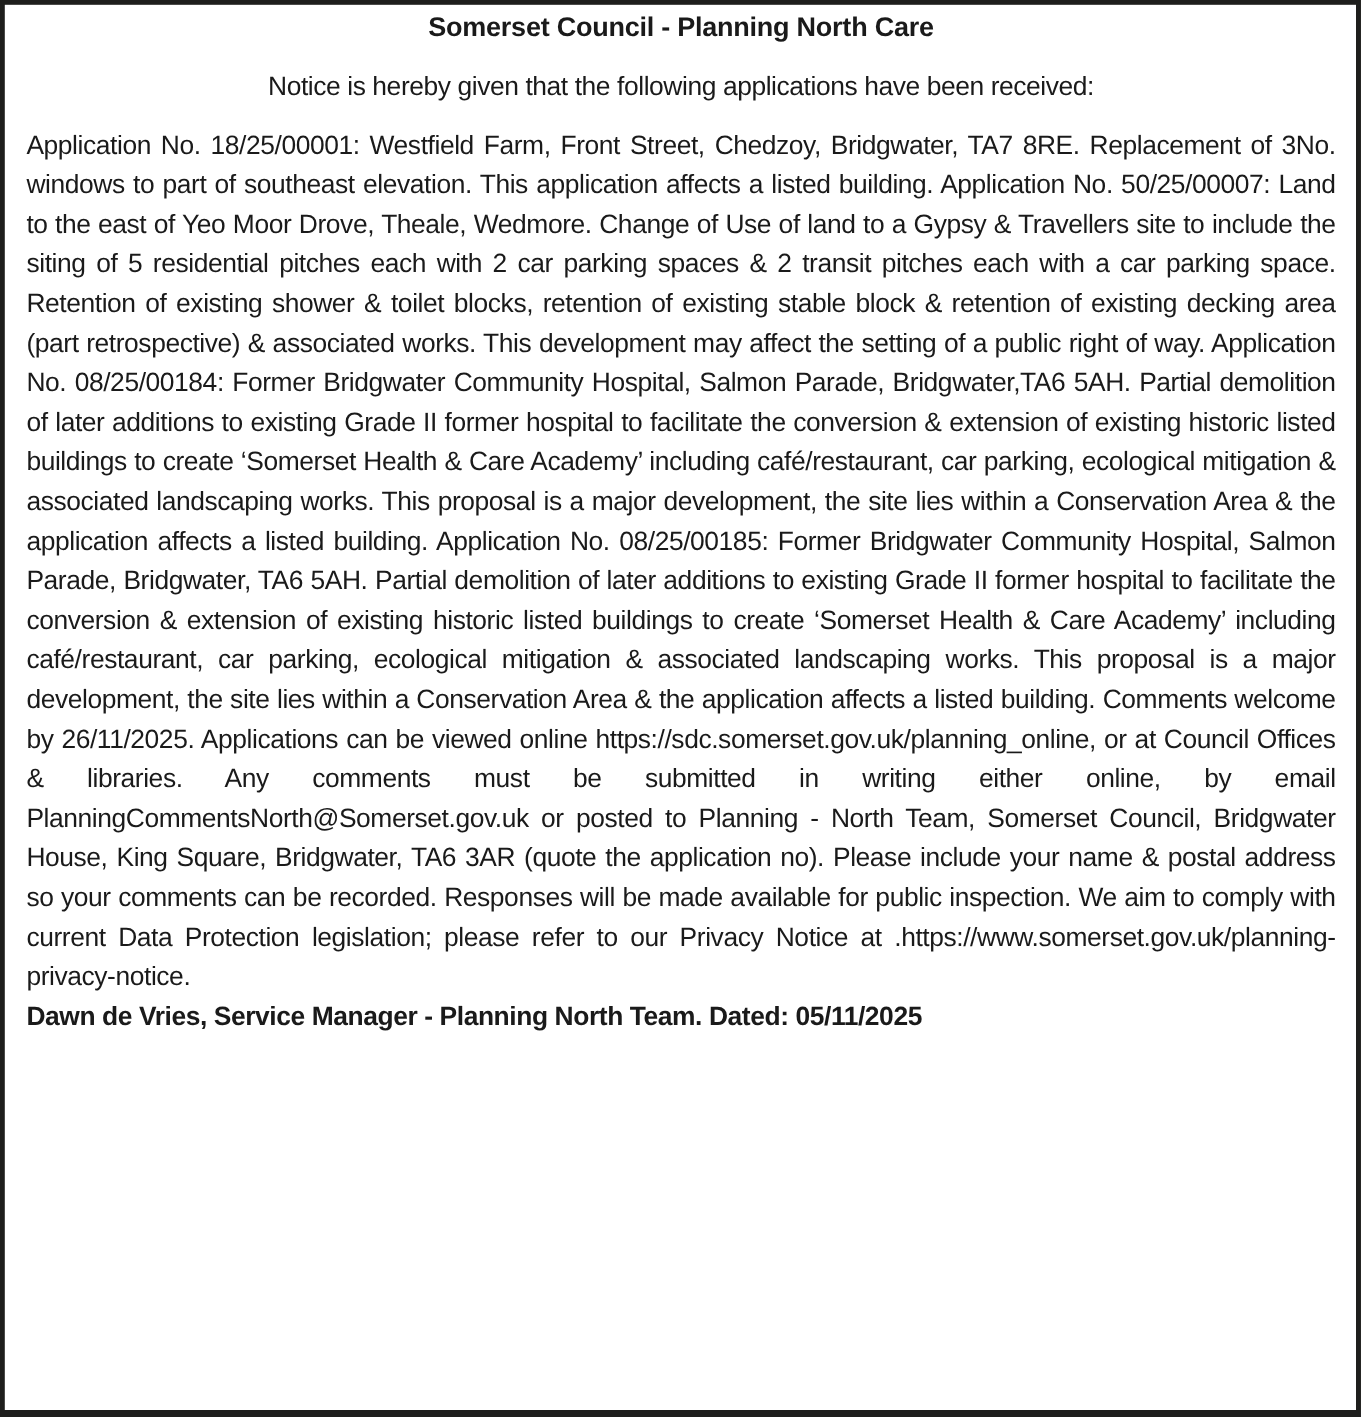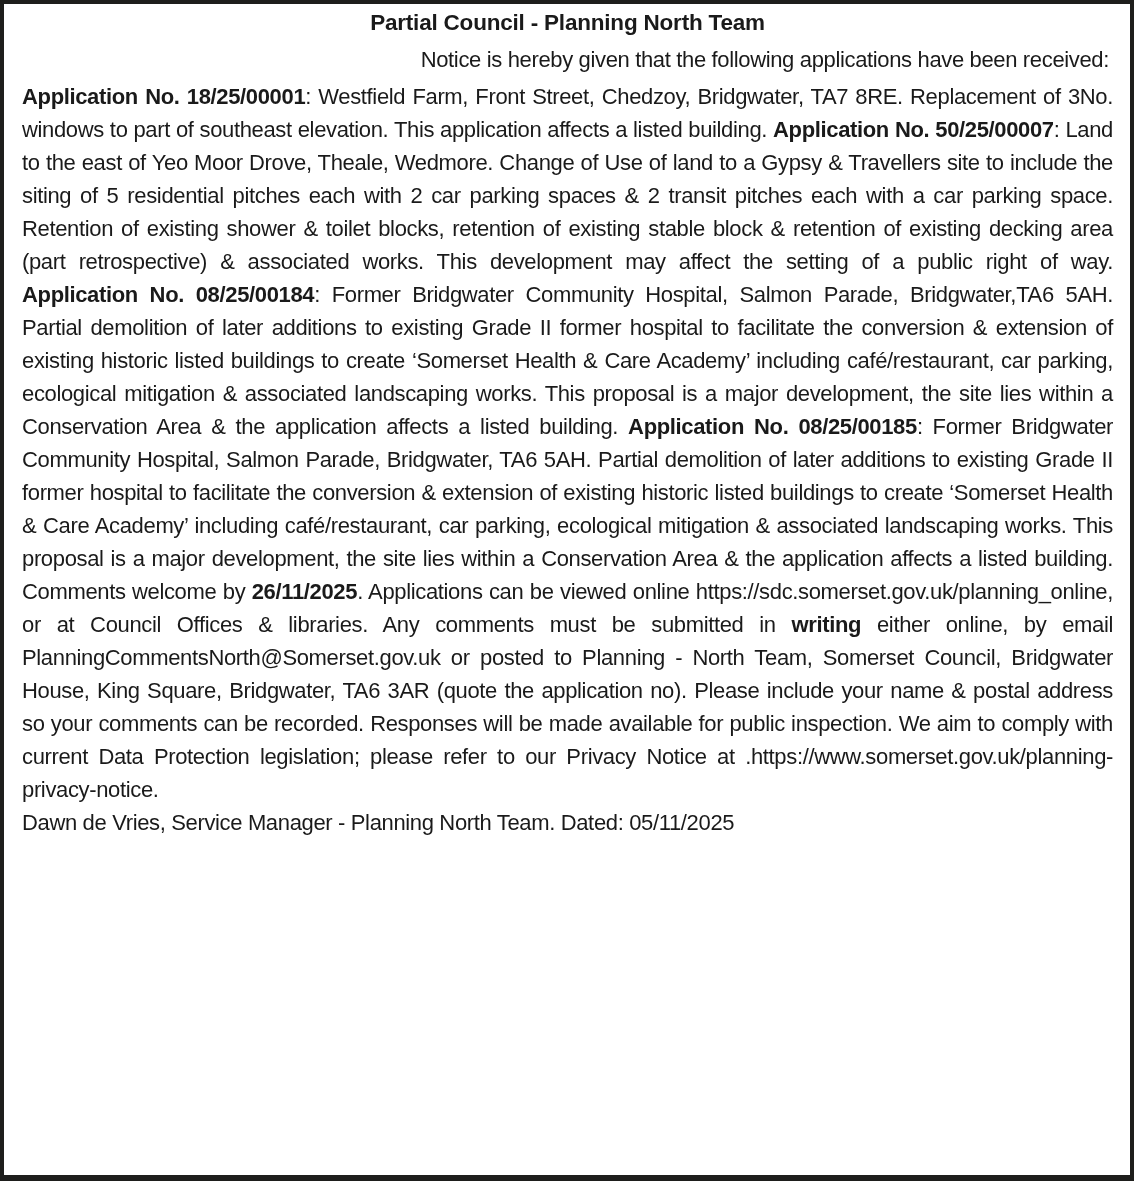--- a/index.html
+++ b/index.html
@@ -19,28 +19,28 @@
   }
   .heading {
     text-align: center;
     font-weight: bold;
     font-size: 22.5px;
     line-height: 33px;
     margin: 0;
     letter-spacing: -0.2px;
   }
   .para { margin: 0; text-align: justify; }
-  .intro { margin: 4px; text-align: right; }
-  .sig { margin: 0; text-align: left; }
-  .b { font-weight: bold; }
+  .intro { margin: 16px; text-align: center; }
+  .sig { margin: 0; text-align: left; font-weight: bold; }
+  .b { font-weight: normal; }
 </style>
 </head>
 <body>
 
 <div class="notice">
-  <p class="heading">Partial Council - Planning North Team</p>
+  <p class="heading">Somerset Council - Planning North Care</p>
 
   <p class="intro">Notice is hereby given that the following applications have been received:</p>
 
   <p class="para"><span class="b">Application No.</span> <span class="b">18/25/00001</span><span>: Westfield Farm, Front Street, Chedzoy, Bridgwater, TA7 8RE. Replacement of 3No. windows to part of southeast elevation. This application affects a listed building.  </span><span class="b">Application No.</span> <span class="b">50/25/00007</span><span>: Land to the east of Yeo Moor Drove, Theale, Wedmore. Change of Use of land to a Gypsy &amp; Travellers site to include the siting of 5 residential pitches each with 2 car parking spaces &amp; 2 transit pitches each with a car parking space. Retention of existing shower &amp; toilet blocks, retention of existing stable block &amp; retention of existing decking area (part retrospective) &amp; associated works. This development may affect the setting of a public right of way.  </span><span class="b">Application No.</span> <span class="b">08/25/00184</span><span>: Former Bridgwater Community Hospital, Salmon Parade, Bridgwater,TA6 5AH. Partial demolition of later additions to existing Grade II former hospital to facilitate the conversion &amp; extension of existing historic listed buildings to create ‘Somerset Health &amp; Care Academy’ including café/restaurant, car parking, ecological mitigation &amp; associated landscaping works. This proposal is a major development, the site lies within a Conservation Area &amp; the application affects a listed building.  </span><span class="b">Application No.</span> <span class="b">08/25/00185</span><span>: Former Bridgwater Community Hospital, Salmon Parade, Bridgwater, TA6 5AH. Partial demolition of later additions to existing Grade II former hospital to facilitate the conversion &amp; extension of existing historic listed buildings to create ‘Somerset Health &amp; Care Academy’ including café/restaurant, car parking, ecological mitigation &amp; associated landscaping works. This proposal is a major development, the site lies within a Conservation Area &amp; the application affects a listed building. </span><span>Comments welcome by </span><span class="b">26/11/2025</span><span>. Applications can be viewed online </span><span>https://sdc.somerset.gov.uk/planning_online</span><span>, or at Council Offices &amp; libraries. Any comments must be submitted in </span><span class="b">writing</span><span> either online, by email </span><span>PlanningCommentsNorth@Somerset.gov.uk</span><span> or posted to Planning - North Team, Somerset Council, Bridgwater House, King Square, Bridgwater, TA6 3AR (quote the application no). Please include your name &amp; postal address so your comments can be recorded. Responses will be made available for public inspection. We aim to comply with current Data Protection legislation; please refer to our Privacy Notice at </span><span>.https://www.somerset.gov.uk/planning-privacy-notice</span><span>.</span></p>
 
   <p class="sig">Dawn de Vries, Service Manager - Planning North Team. Dated: 05/11/2025</p>
 </div>
 
 </body></html>

